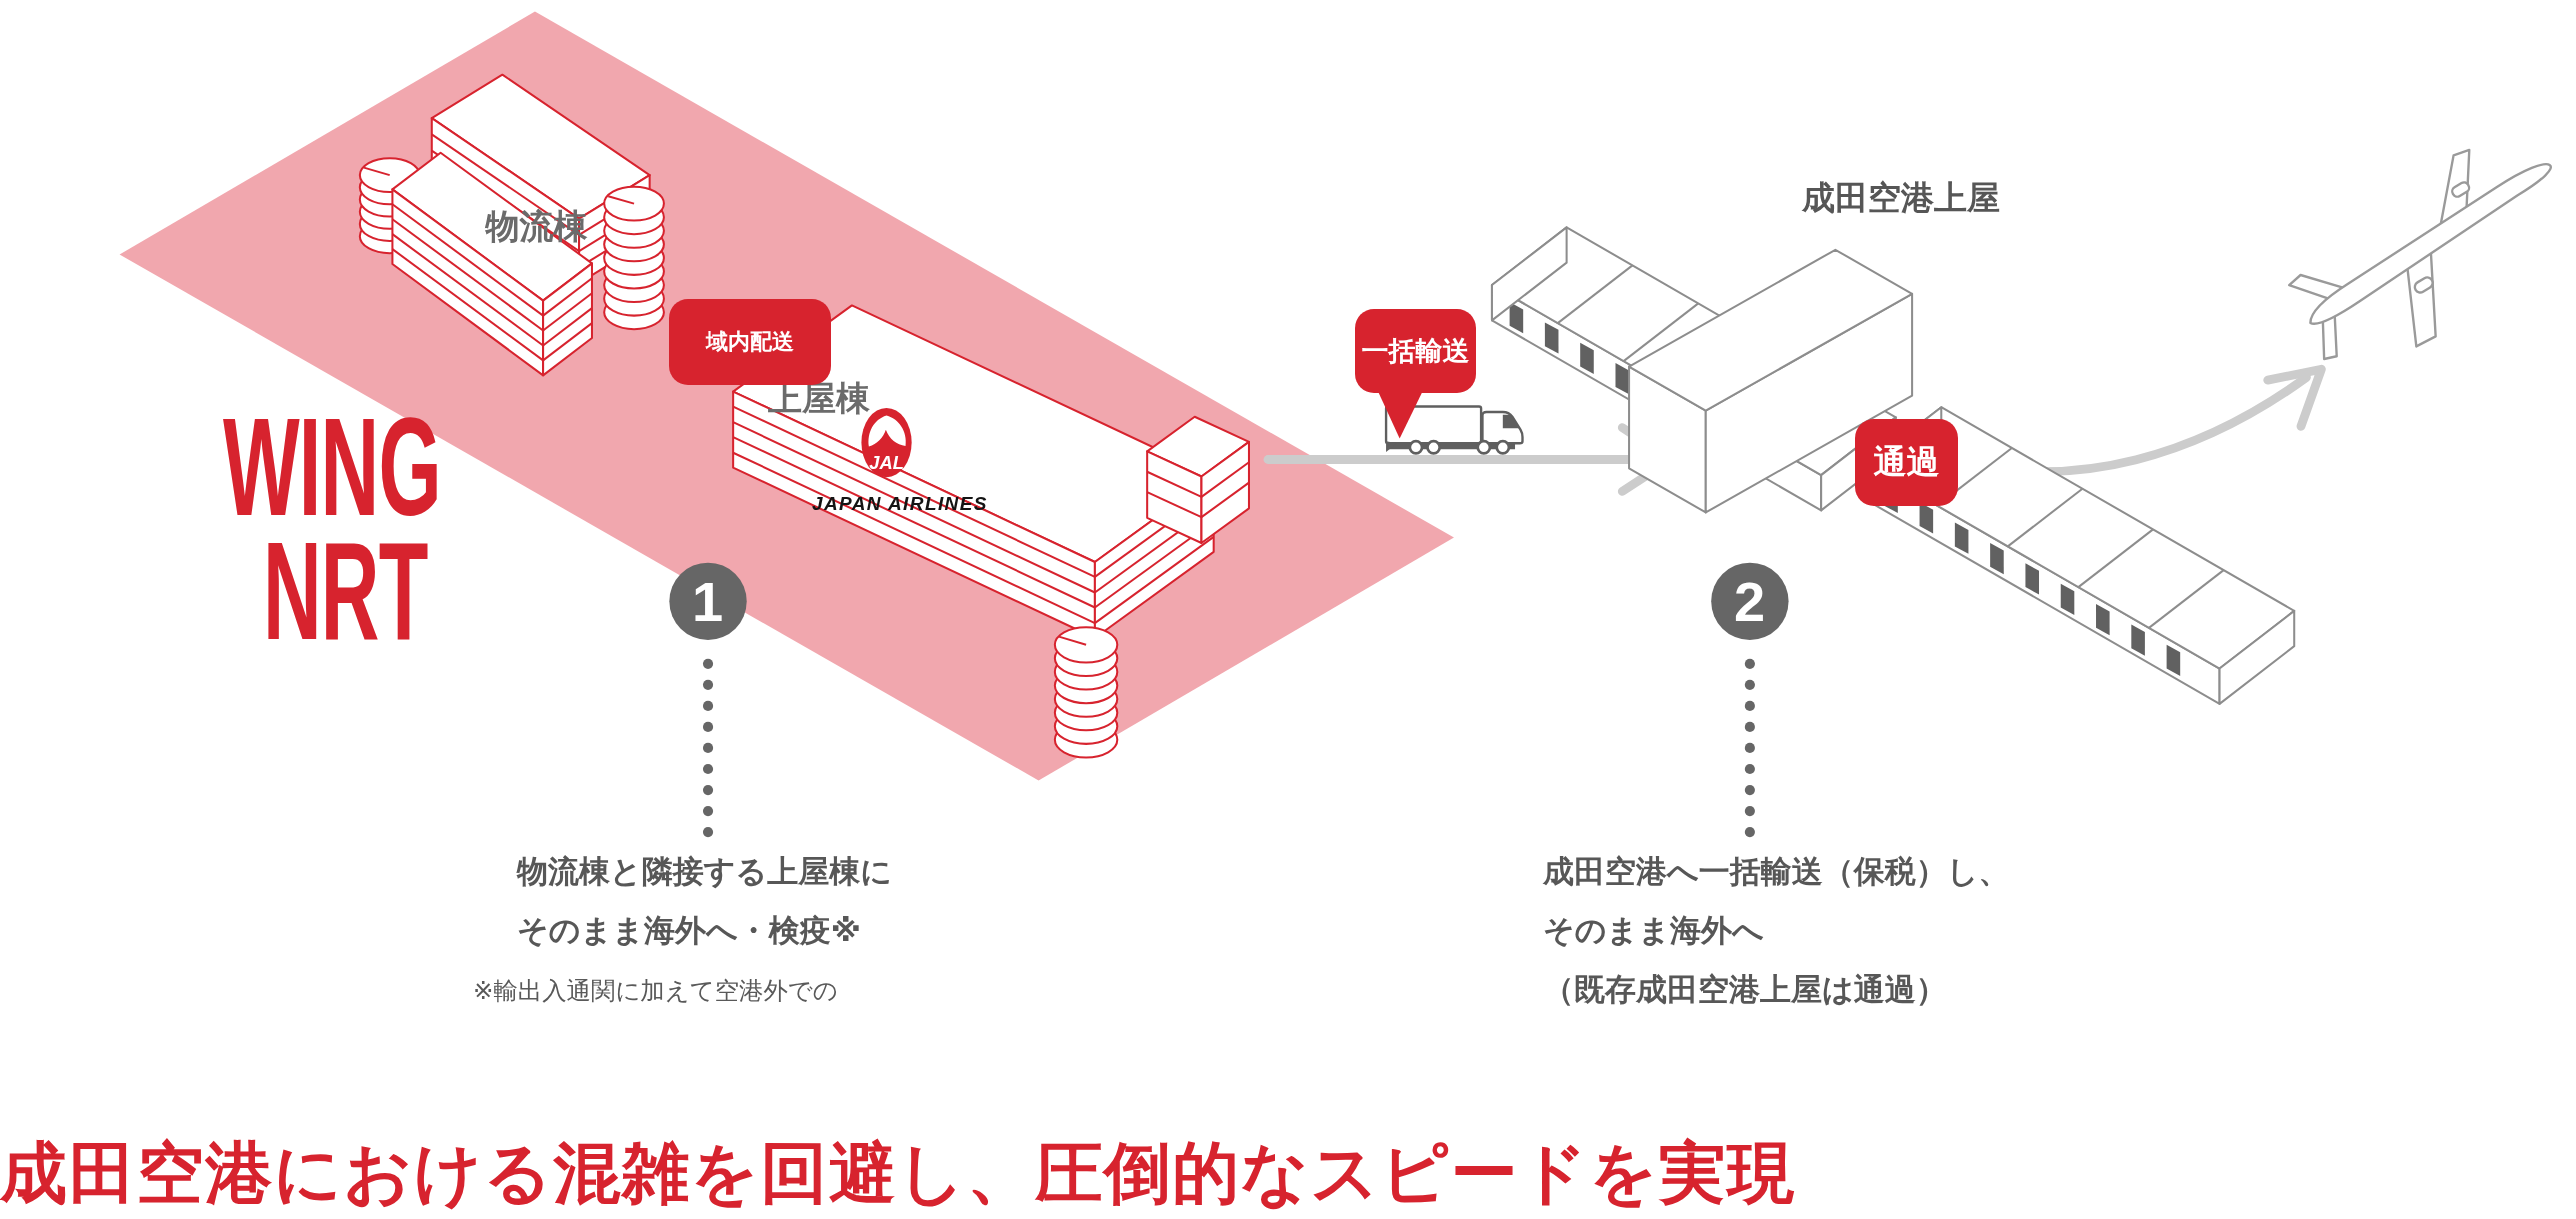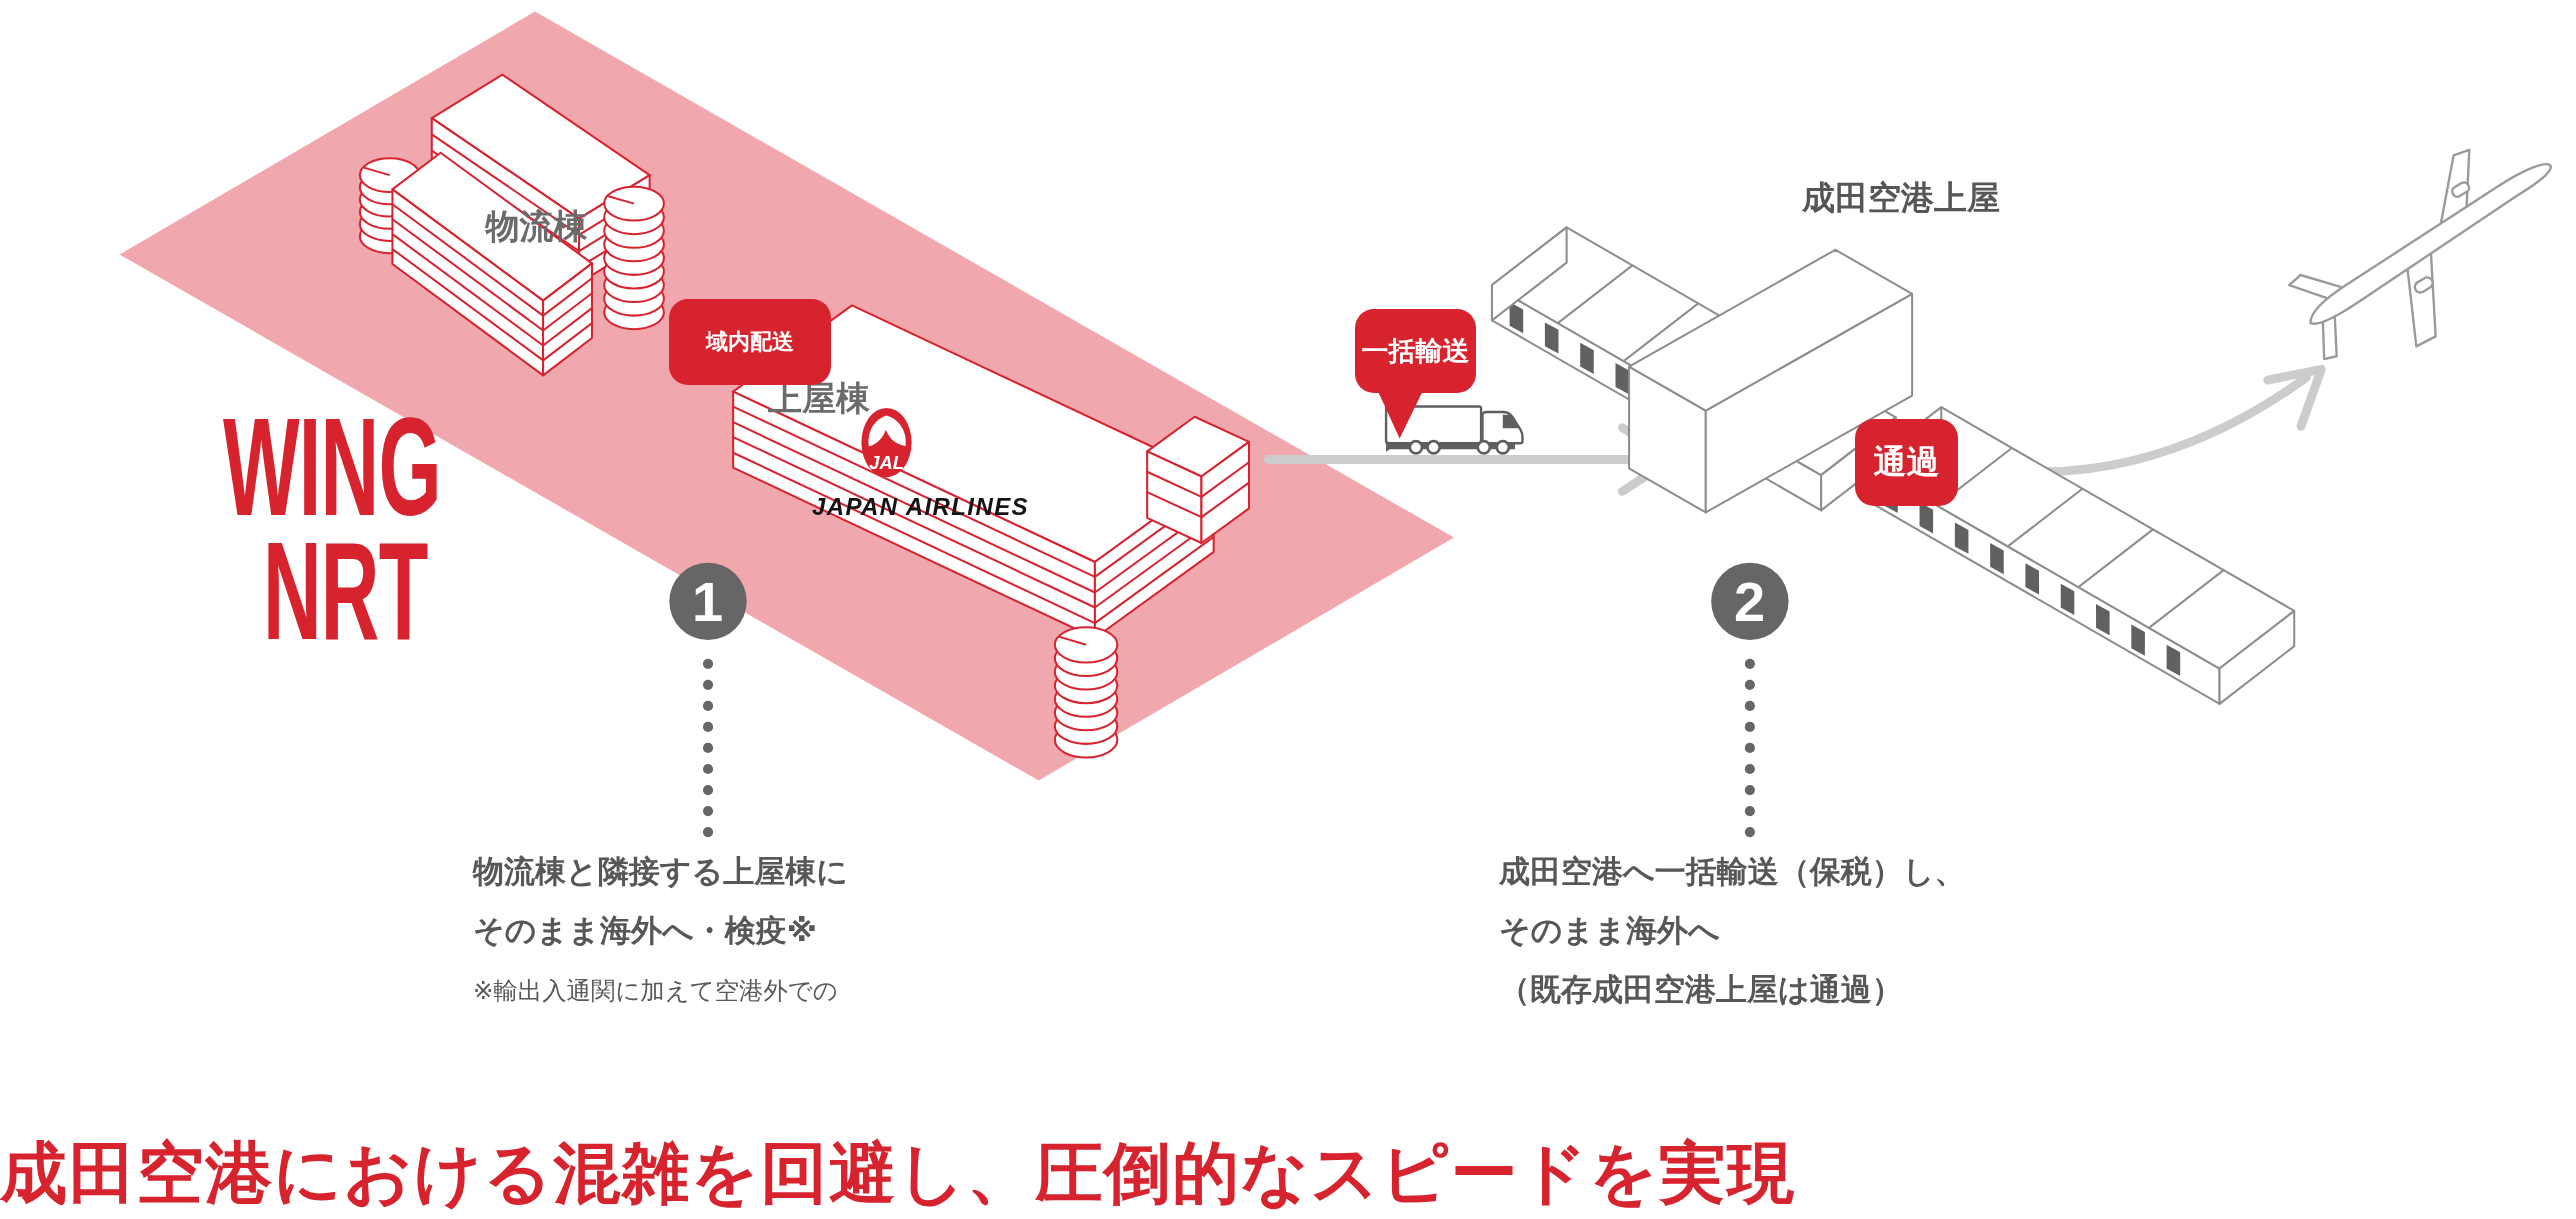--- a/index.html
+++ b/index.html
@@ -3,26 +3,26 @@
 <meta charset="utf-8">
 <style>
   html,body{margin:0;padding:0;background:#fff;}
   .stage{position:relative;width:2576px;height:1219px;background:#fff;overflow:hidden;
          font-family:"Liberation Sans","DejaVu Sans",sans-serif;}
   .abs{position:absolute;}
   svg{position:absolute;left:0;top:0;}
   .brand{color:#d7232e;font-weight:800;font-size:140px;line-height:1;
          transform:scaleX(.58);transform-origin:left top;letter-spacing:-1.4px;white-space:nowrap;}
   .bldg-label{color:#6b6b6b;font-weight:700;font-size:34px;text-align:center;white-space:nowrap;}
-  .jal-word{color:#141414;font-weight:900;font-style:italic;font-size:24px;letter-spacing:1.4px;white-space:nowrap;}
+  .jal-word{color:#141414;font-weight:900;font-style:italic;font-size:19px;letter-spacing:1.4px;white-space:nowrap;}
   .narita-label{color:#565656;font-weight:700;font-size:33px;white-space:nowrap;}
   .badge{background:#d7232e;color:#fff;font-weight:700;border-radius:19px;
          display:flex;align-items:center;justify-content:center;white-space:nowrap;}
   .num{color:#fff;font-weight:800;font-size:56px;display:flex;align-items:center;justify-content:center;}
-  .step{color:#575757;font-weight:700;font-size:31px;line-height:59px;white-space:nowrap;}
+  .step{color:#575757;font-weight:700;font-size:31px;line-height:59px;white-space:nowrap;margin-left:44px;}
   .note{color:#595959;font-weight:500;font-size:24.4px;line-height:45px;margin-top:8.1px;white-space:nowrap;}
   .note .indent{padding-left:17.6px;}
   .headline{left:0;width:2576px;color:#d7232e;font-weight:900;
             font-size:67px;letter-spacing:1.4px;white-space:nowrap;}
 </style>
 </head>
 <body>
 
 <div class="stage">
 

